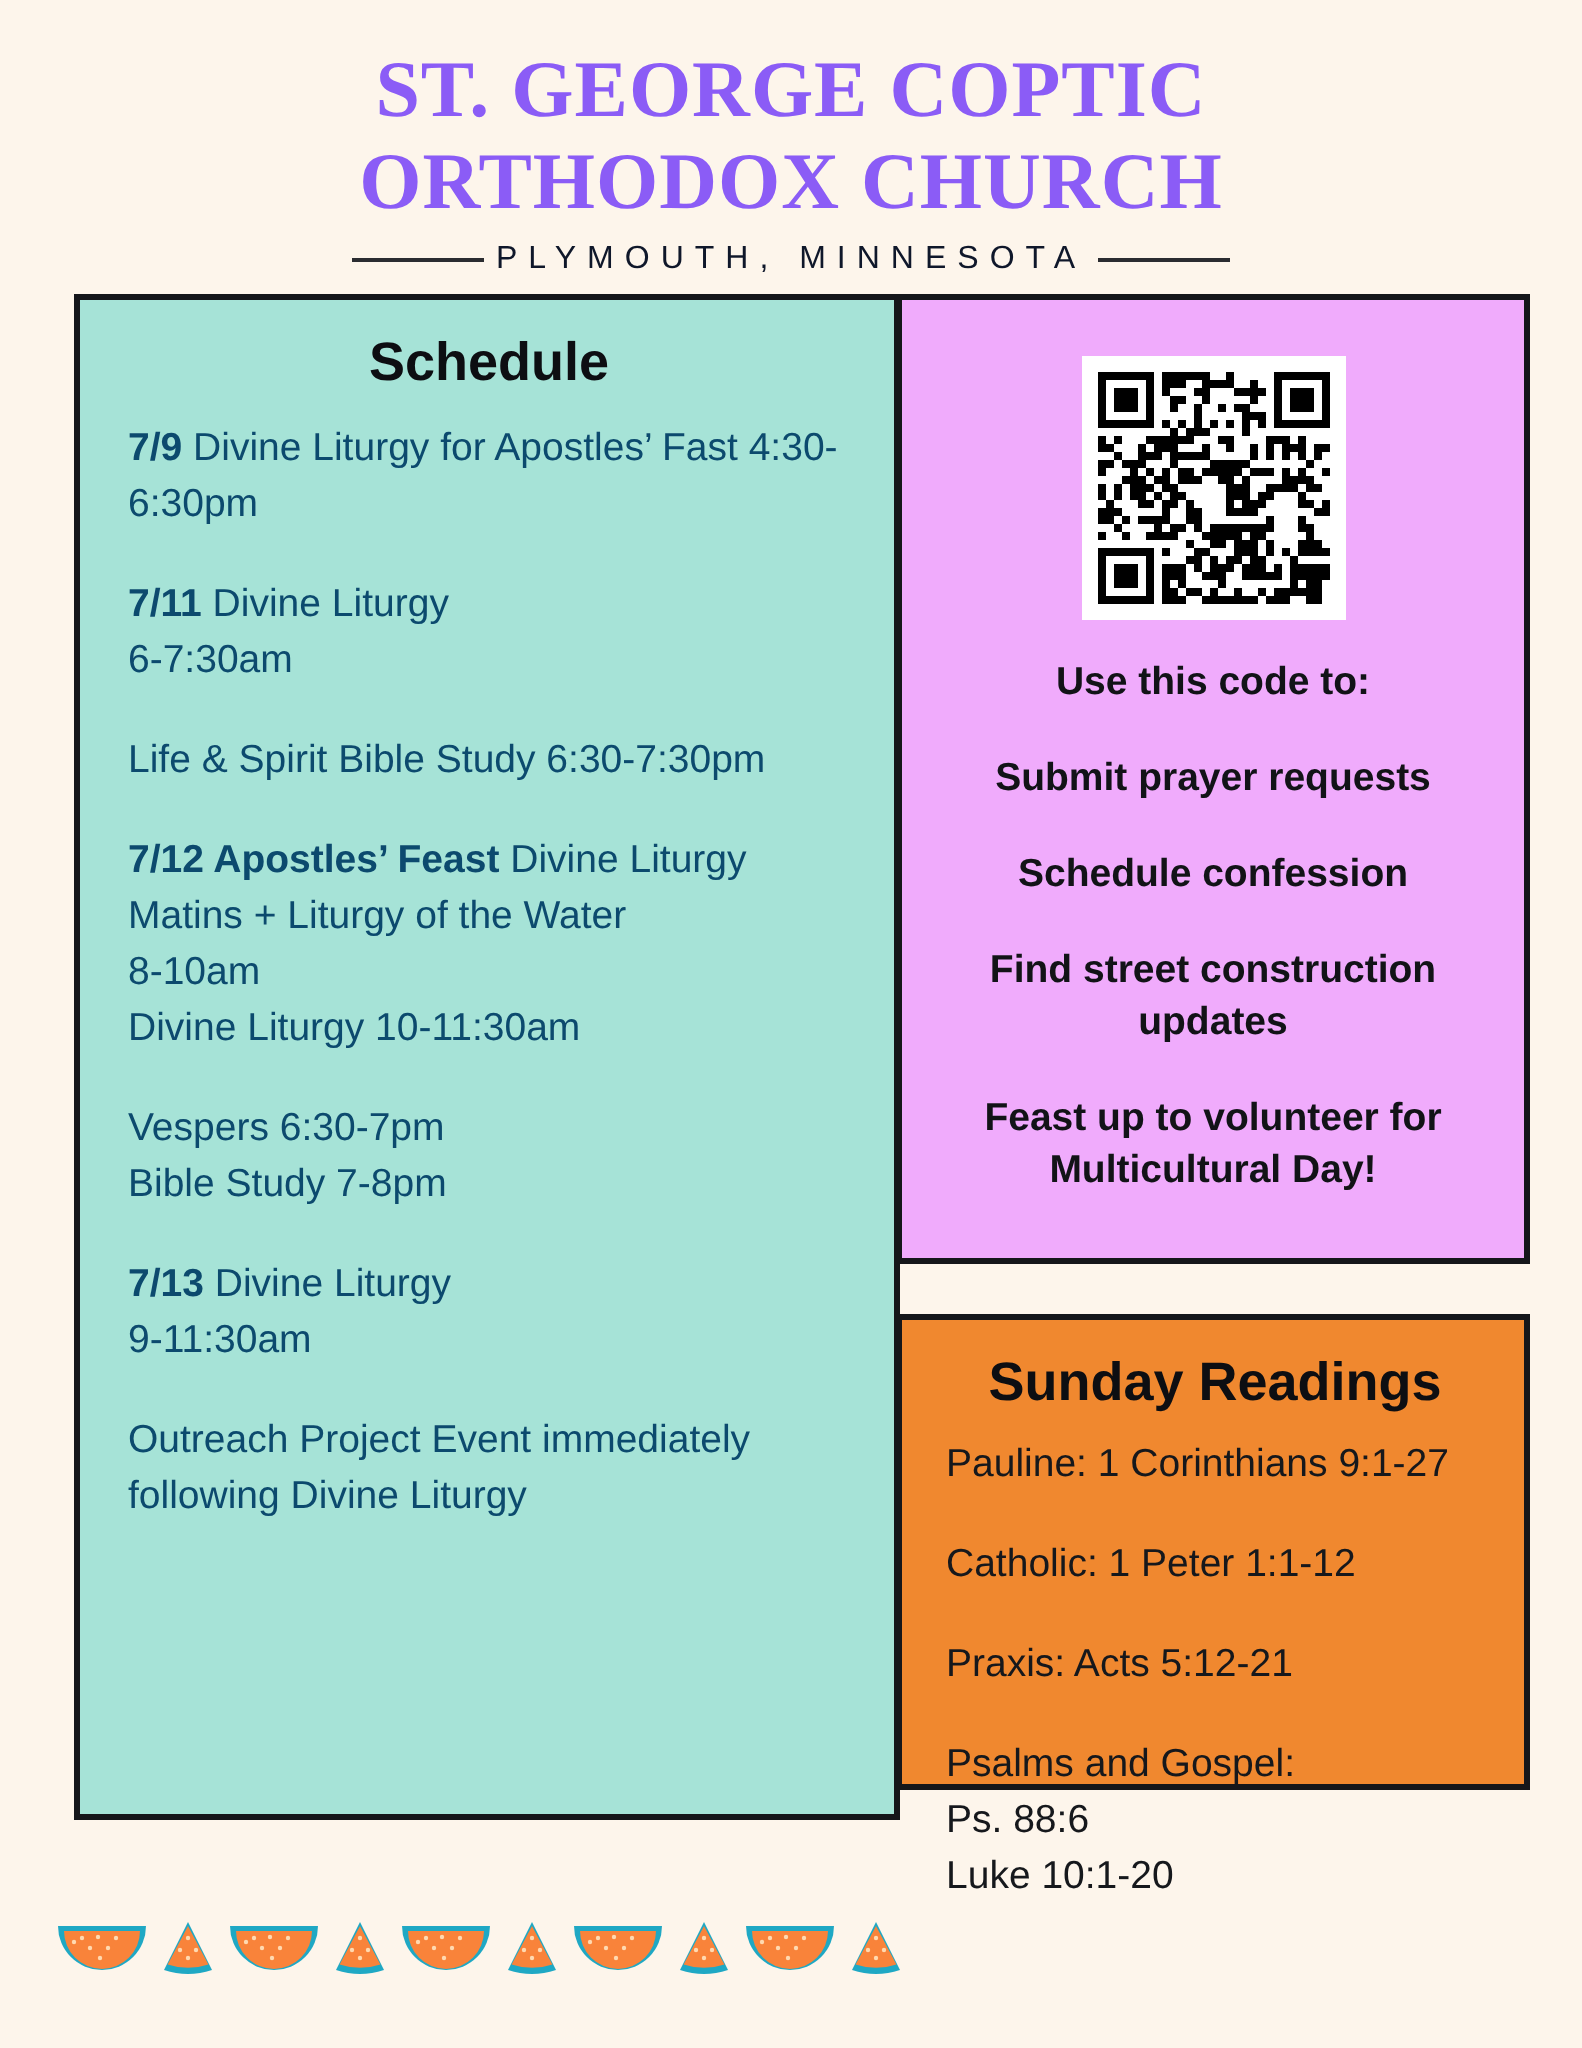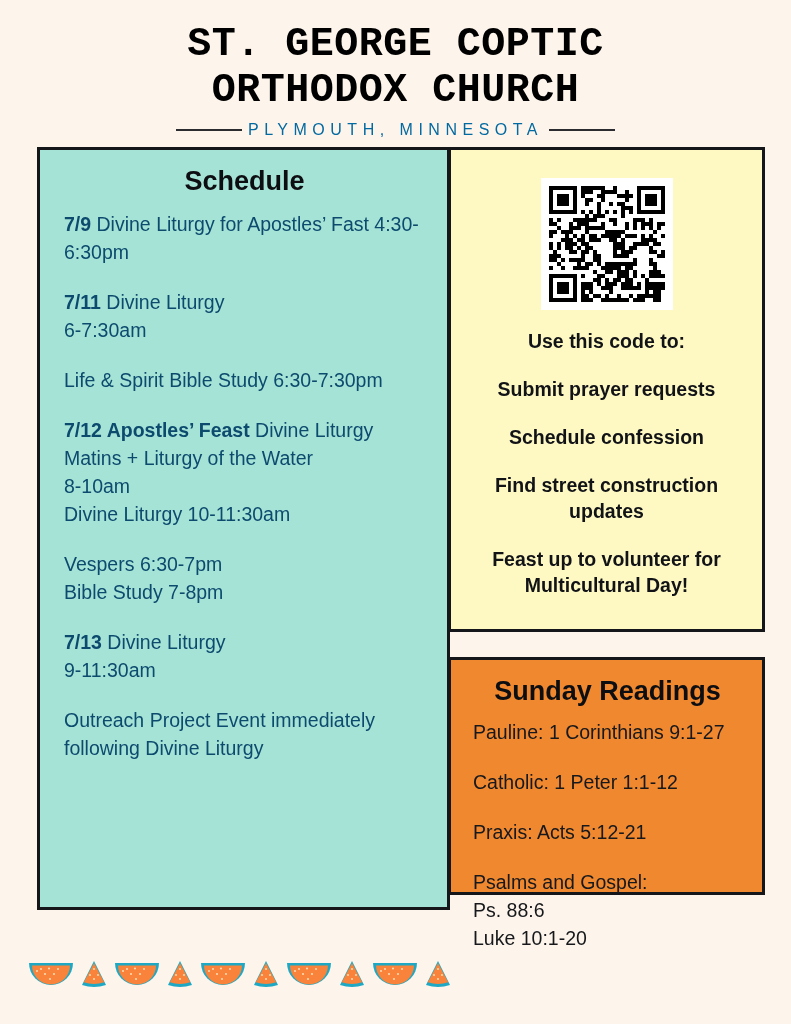--- a/index.html
+++ b/index.html
@@ -19,40 +19,40 @@
   
   .header {
     padding-top: 22px;
     text-align: center;
   }
   .header-line {
     font-weight: bold;
     font-size: 40px;
     line-height: 46px;
     letter-spacing: 0.5px;
-    color: #000000;
+    color: #8b5cf6;
     text-transform: uppercase;
-    font-family: Liberation Mono, monospace;
+    font-family: Liberation Serif, serif;
   }
   .subtitle-row {
     display: flex;
     align-items: center;
     justify-content: center;
     gap: 6px;
     margin-top: 7px;
   }
   .sub-rule {
     height: 2px;
     width: 66px;
     background: #2b2c30;
   }
   .subtitle-text {
     font-size: 16px;
     letter-spacing: 5.5px;
-    color: #0369a1;
+    color: #0f172a;
     text-transform: uppercase;
     white-space: nowrap;
   }
 
   
   .panel {
     position: absolute;
     border: 3px solid #15161a;
     box-sizing: border-box;
   }
@@ -62,21 +62,21 @@
     width: 413px;
     height: 763px;
     background: #A6E3D7;
     padding: 14px 22px 0 24px;
   }
   #qr-panel {
     left: 448px;
     top: 147px;
     width: 317px;
     height: 485px;
-    background: #fef9c3;
+    background: #f0abfc;
     padding: 28px 22px 0 22px;
     text-align: center;
   }
   #readings-panel {
     left: 448px;
     top: 657px;
     width: 317px;
     height: 238px;
     background: #F0882F;
     padding: 14px 20px 0 22px;

